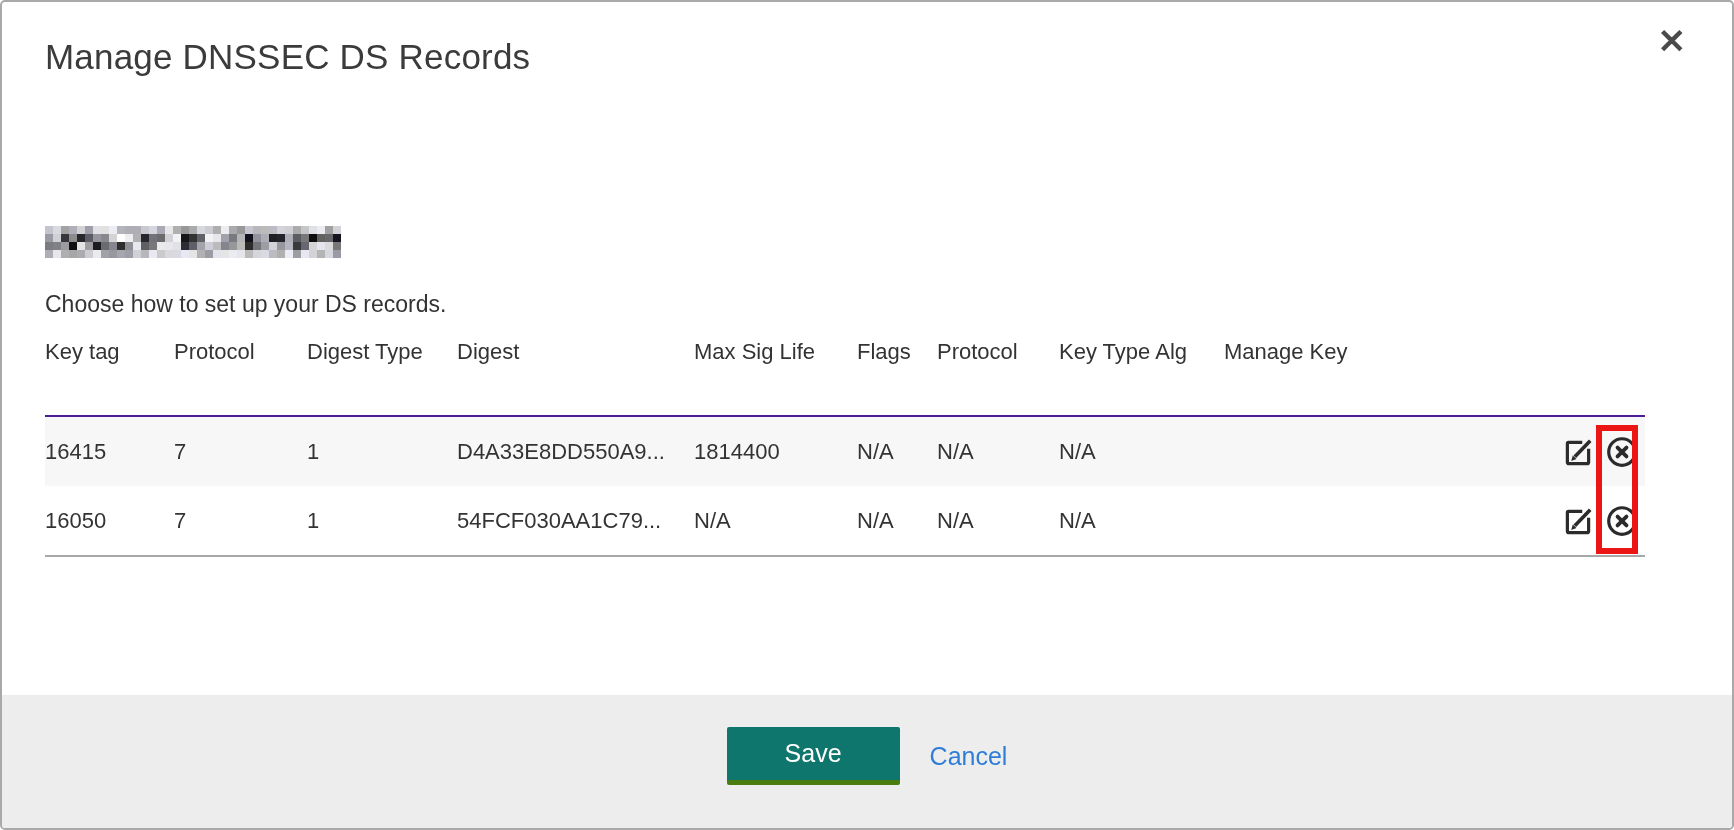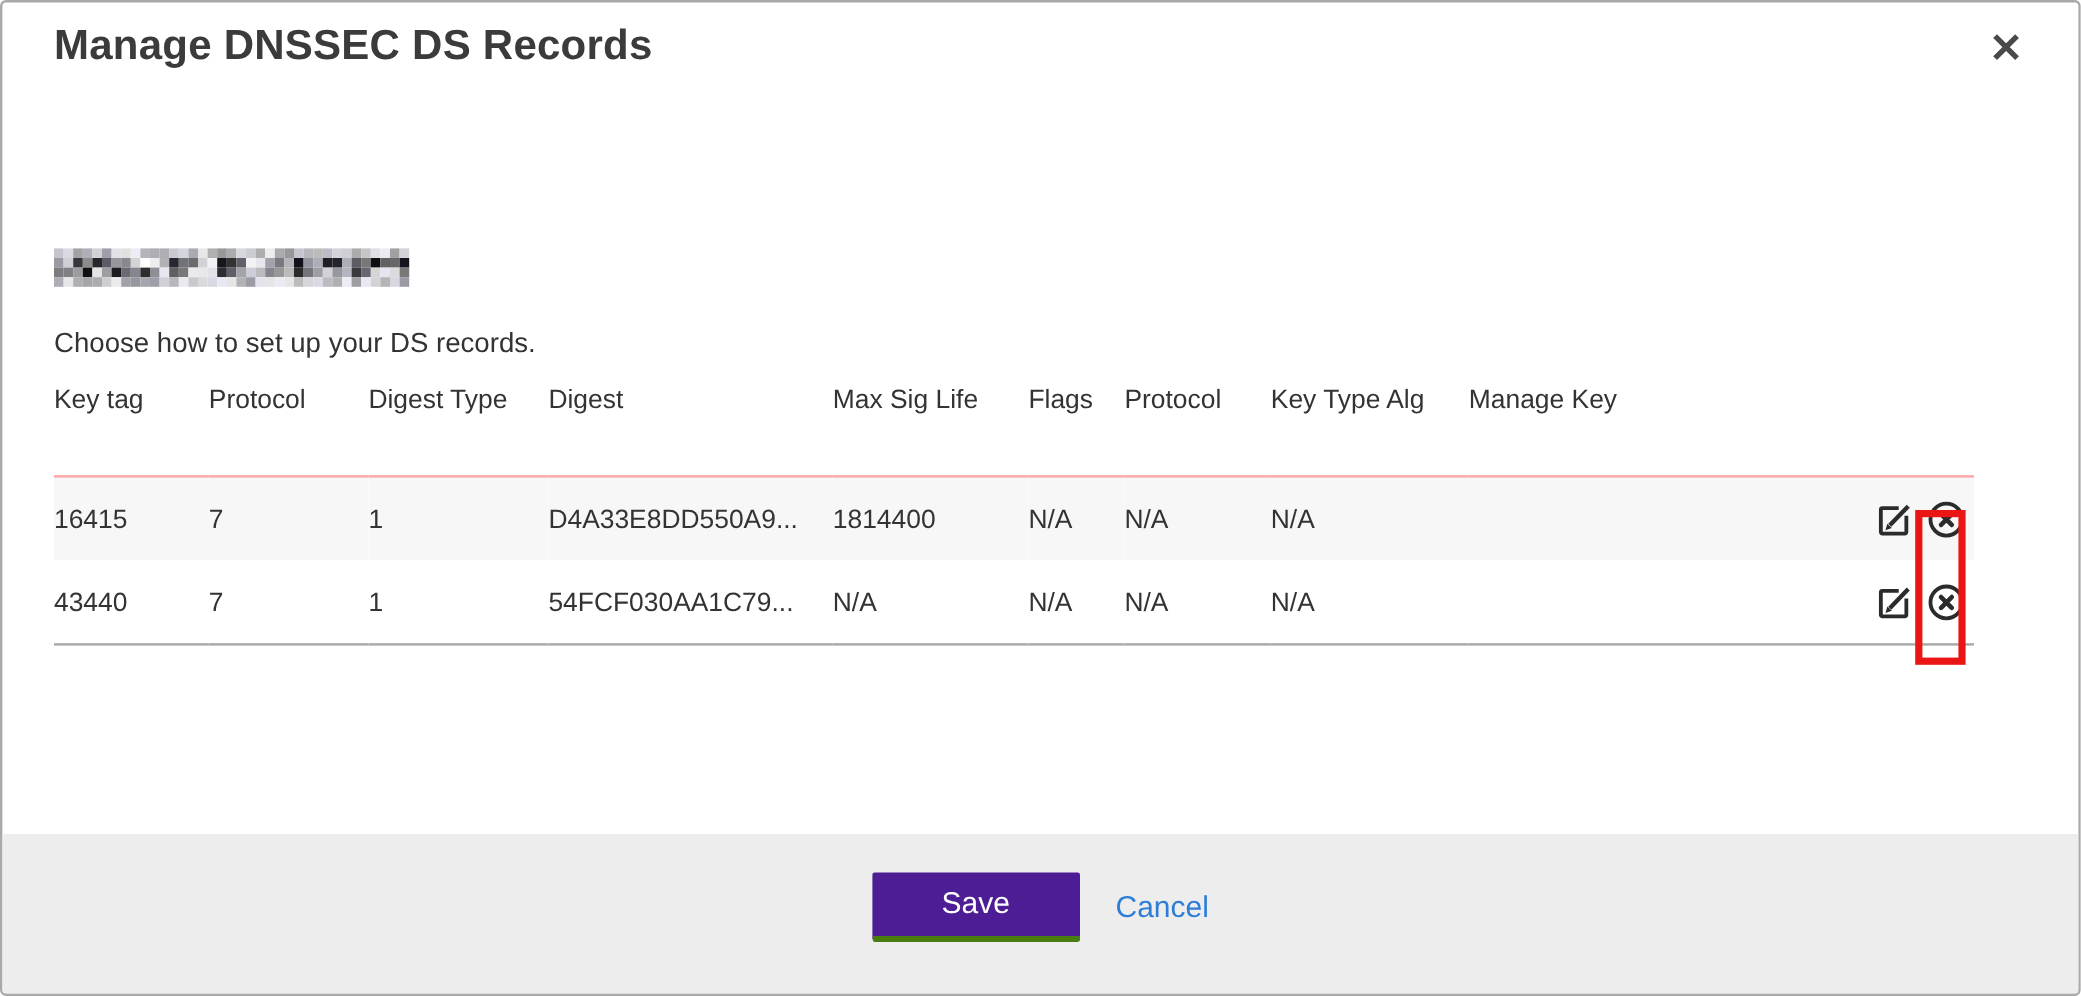--- a/index.html
+++ b/index.html
@@ -18,22 +18,22 @@
   .close-btn {
     position:absolute; top:22px; right:46px;
     background:none; border:none; cursor:pointer;
     font-size:34px; font-weight:700; color:#4a4a4a;
     line-height:1; font-family:"Liberation Sans", sans-serif;
   }
 
   .content { padding:0 43px; }
 
   h1.dialog-title {
-    margin-top:15px;
-    font-size:35px; font-weight:700; color:#3b3b3b;
+    margin-top:34px;
+    font-size:35px; font-weight:400; color:#3b3b3b;
     letter-spacing:0.2px;
     line-height:1.2;
   }
 
   .mosaic {
     margin-top:148px;
     display:grid;
     width:296px; height:32px;
     grid-template-columns:repeat(37, 8px);
     grid-auto-rows:8px;
@@ -49,21 +49,21 @@
 
   table.ds-table {
     width:1600px;
     border-collapse:collapse;
     table-layout:fixed;
   }
   table.ds-table th {
     text-align:left; font-weight:400;
     font-size:22px; color:#333333;
     padding:0 0 50px 0;
-    border-bottom:2px solid #fca5a5;
+    border-bottom:2px solid #4c1d95;
     white-space:nowrap;
     margin-left:32px;
   }
   table.ds-table tbody tr { height:70px; }
   table.ds-table tbody tr.row-odd { background:#f7f7f7; }
   table.ds-table tbody tr:last-child td { border-bottom:2px solid #a8a8a8; }
   table.ds-table td {
     font-size:22px; color:#333333;
     vertical-align:middle;
     white-space:nowrap; overflow:hidden;
@@ -90,21 +90,21 @@
   .footer {
     position:absolute; left:0; right:0; bottom:0;
     height:133px;
     background:#ededed;
     display:flex; justify-content:center; align-items:flex-start;
     padding-top:32px;
   }
   .footer-inner { display:flex; align-items:center; gap:30px; height:58px; }
   .save-btn {
     height:58px; padding:0 58px;
-    background:#4c1d95;
+    background:#0f766e;
     border:none; border-bottom:5px solid #4a7d10;
     border-radius:2px;
     color:#ffffff; font-size:25px;
     font-family:"Liberation Sans", sans-serif;
     cursor:pointer;
   }
   .cancel-link {
     color:#2e7ed8; font-size:25px; text-decoration:none; cursor:pointer;
   }
 
@@ -329,21 +329,21 @@
               </button>
               <button class="icon-btn">
                 <svg width="34" height="34" viewBox="0 0 32 32">
                   <circle cx="16" cy="16" r="12.5" fill="none" stroke="#2b2b2b" stroke-width="3"></circle>
                   <path d="M11.8 11.8 L20.2 20.2 M20.2 11.8 L11.8 20.2" stroke="#2b2b2b" stroke-width="3.6" stroke-linecap="round"></path>
                 </svg>
               </button>
             </td>
           </tr>
           <tr>
-            <td>43440</td>
+            <td>16050</td>
             <td>7</td>
             <td>1</td>
             <td>54FCF030AA1C79...</td>
             <td>N/A</td>
             <td>N/A</td>
             <td>N/A</td>
             <td>N/A</td>
             <td></td>
             <td class="actions">
               <button class="icon-btn">

